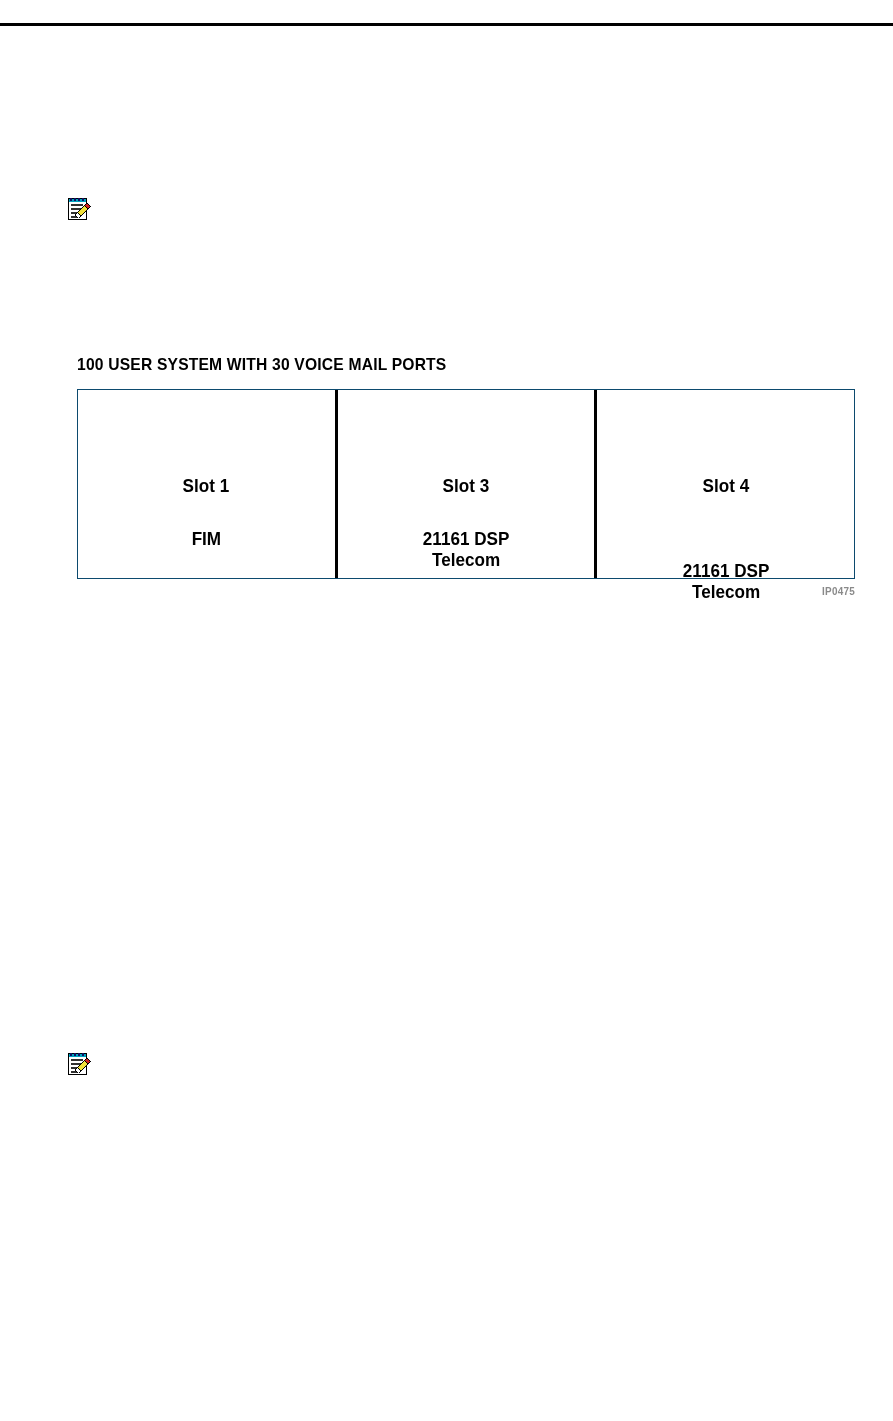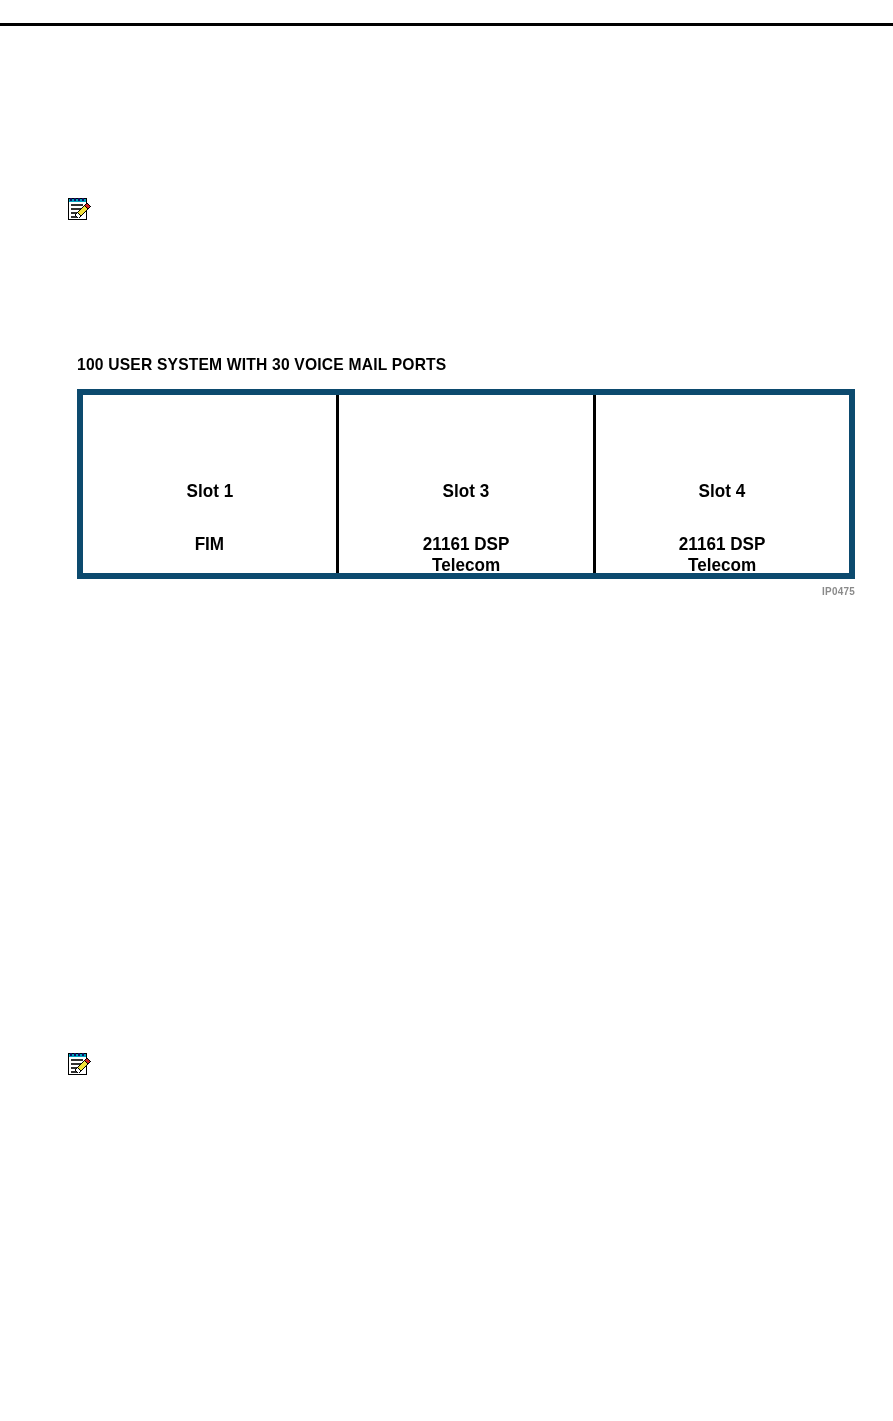--- a/index.html
+++ b/index.html
@@ -54,36 +54,36 @@
     margin: 0 0 14px 0;
     transform: scaleX(0.92);
     transform-origin: left center;
   }
 
   
   .slot-table {
     display: flex;
     width: 778px;
     height: 190px;
-    border: 6px solid #0c4a6e;
+    border: 1px solid #0c4a6e;
     box-sizing: border-box;
     background: #ffffff;
   }
   .slot-cell {
     flex: 1 1 0;
     box-sizing: border-box;
     border-right: 3px solid #000000;
     display: flex;
     flex-direction: column;
     align-items: center;
     justify-content: flex-start;
     padding-top: 86px;
     background: #ffffff;
   }
-  .slot-cell:last-child { border-right: none; }
+  .slot-cell:last-child { border-right: none; gap: 32px; }
 
   .slot-name {
     font-family: "Liberation Sans Narrow", "Liberation Sans", sans-serif;
     font-weight: bold;
     font-size: 19px;
     line-height: 1;
     transform: scaleX(0.9);
     white-space: nowrap;
   }
   .slot-contents {

